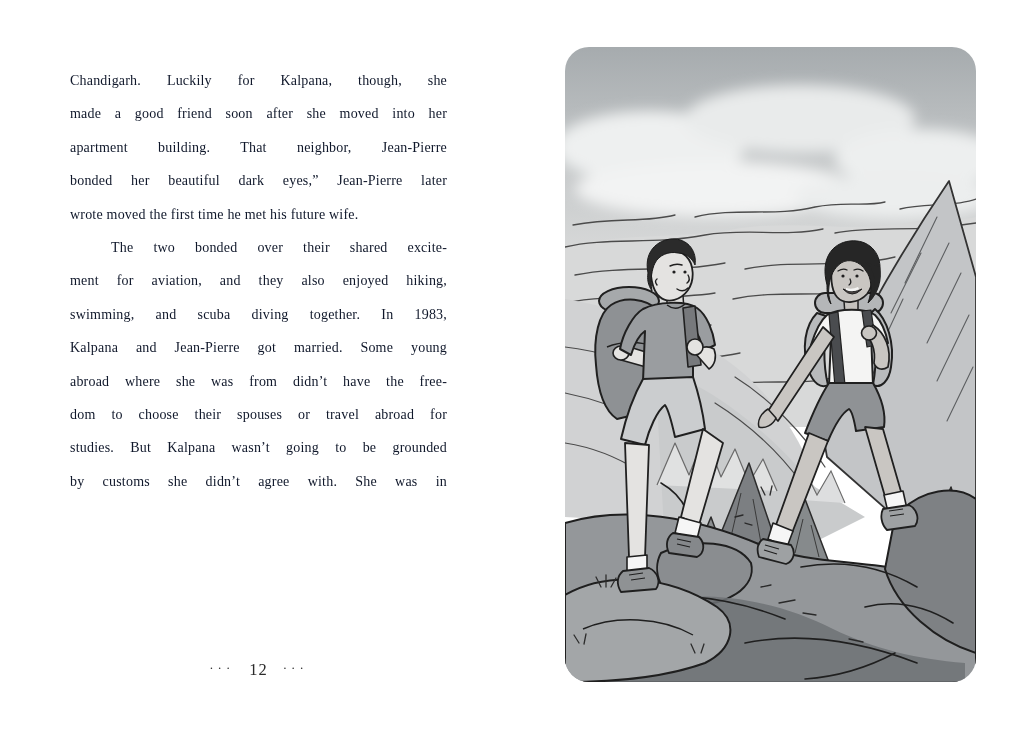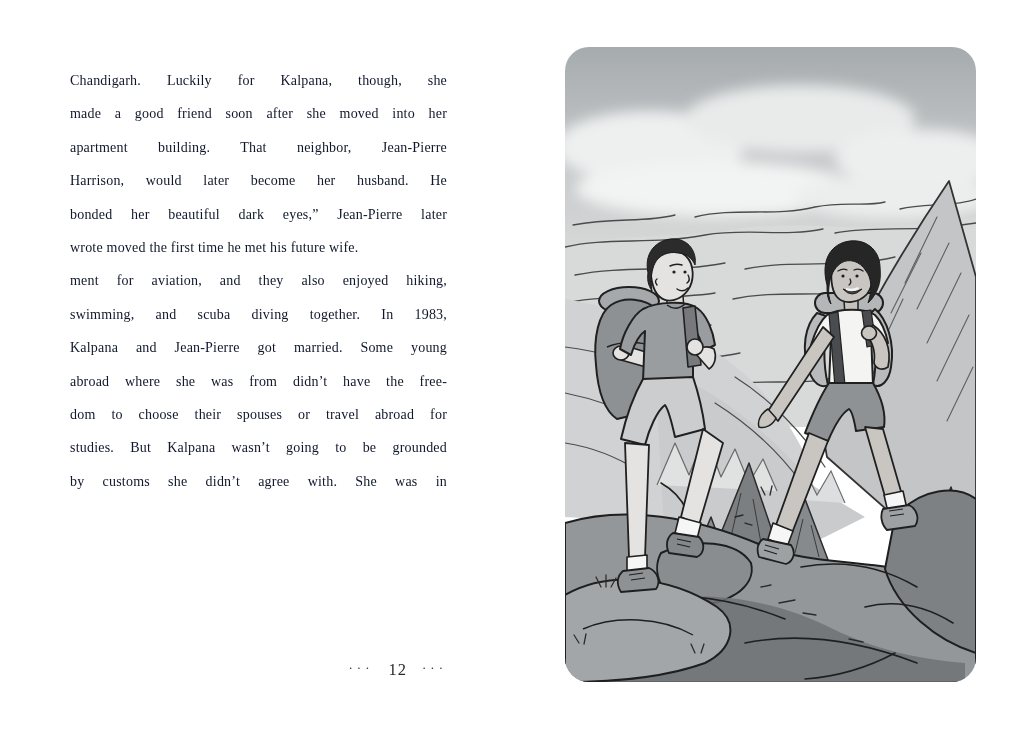--- a/index.html
+++ b/index.html
@@ -29,21 +29,21 @@
   .line.para-end{
     text-align-last:left;
     white-space:normal;
   }
   .line.indent{
     padding-left:41px;
   }
   .page-footer{
     position:absolute;
     left:70px;top:660px;width:377px;
-    text-align:right;
+    text-align:center;
     font-size:16px;
     color:#2a2a2a;
     letter-spacing:1px;
   }
   .page-footer .dots{
     font-size:13px;
     letter-spacing:4px;
     position:relative;top:-3px;
     color:#333;
   }
@@ -62,23 +62,23 @@
 </style>
 </head>
 <body>
 
 <div class="page">
 
   <div class="text-column">
     <span class="line">Chandigarh. Luckily for Kalpana, though, she</span>
     <span class="line">made a good friend soon after she moved into her</span>
     <span class="line">apartment building. That neighbor, Jean-Pierre</span>
-    <span class="line">Harrison, would later become her husband. He</span>
     <span class="line">bonded her beautiful dark eyes,” Jean-Pierre later</span>
     <span class="line para-end">wrote moved the first time he met his future wife.</span>
+    <span class="line indent">The two bonded over their shared excite-</span>
     <span class="line">ment for aviation, and they also enjoyed hiking,</span>
     <span class="line">swimming, and scuba diving together. In 1983,</span>
     <span class="line">Kalpana and Jean-Pierre got married. Some young</span>
     <span class="line">abroad where she was from didn’t have the free-</span>
     <span class="line">dom to choose their spouses or travel abroad for</span>
     <span class="line">studies. But Kalpana wasn’t going to be grounded</span>
     <span class="line">by customs she didn’t agree with. She was in</span>
   </div>
 
   <div class="page-footer">

